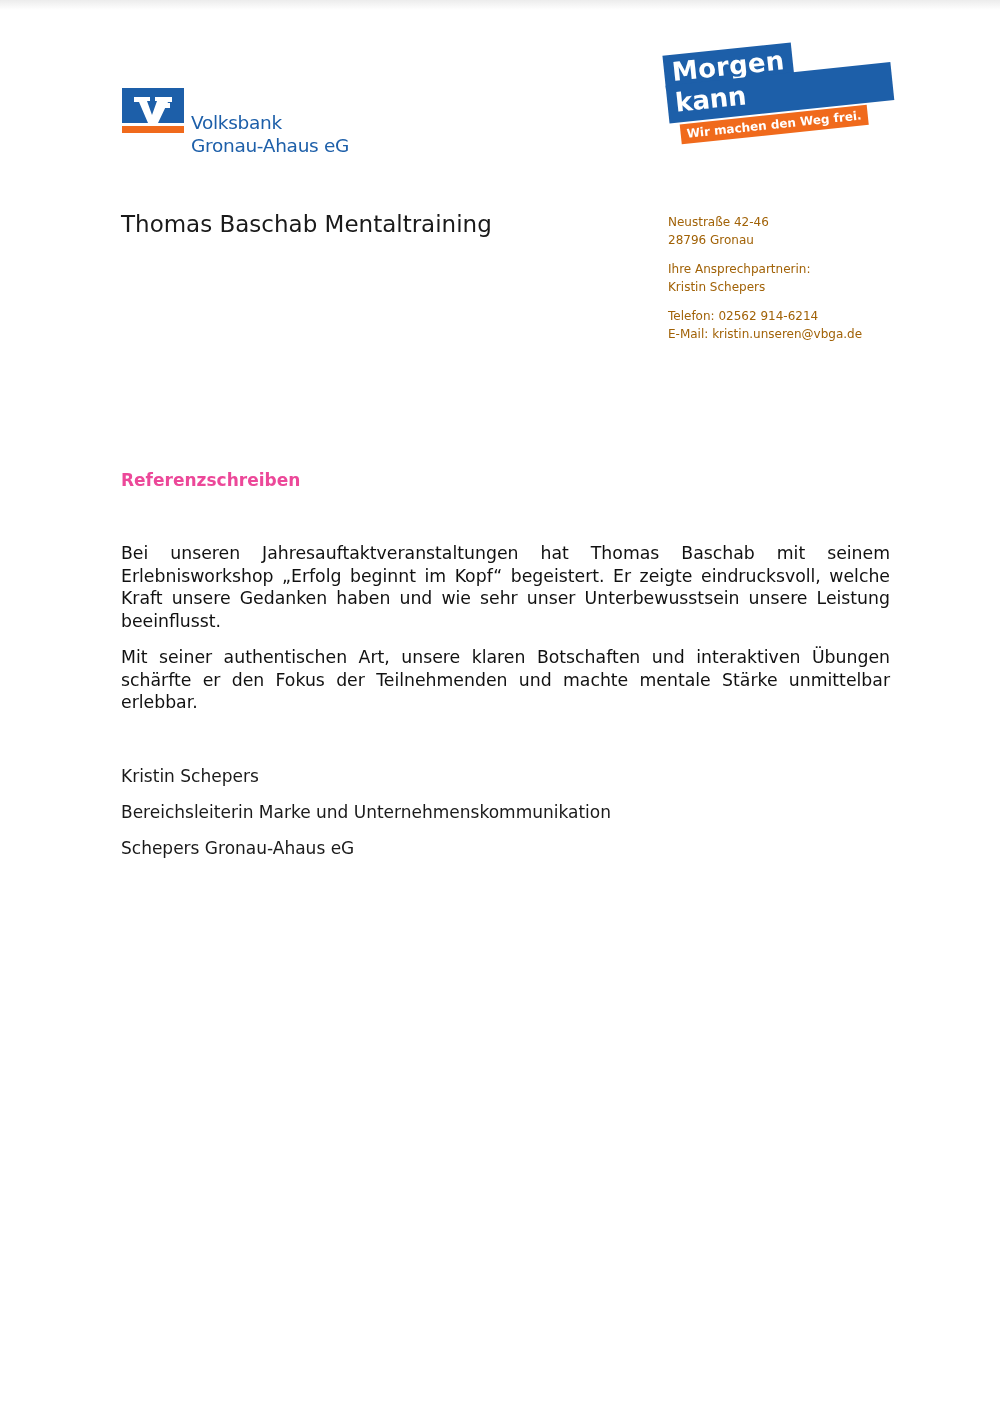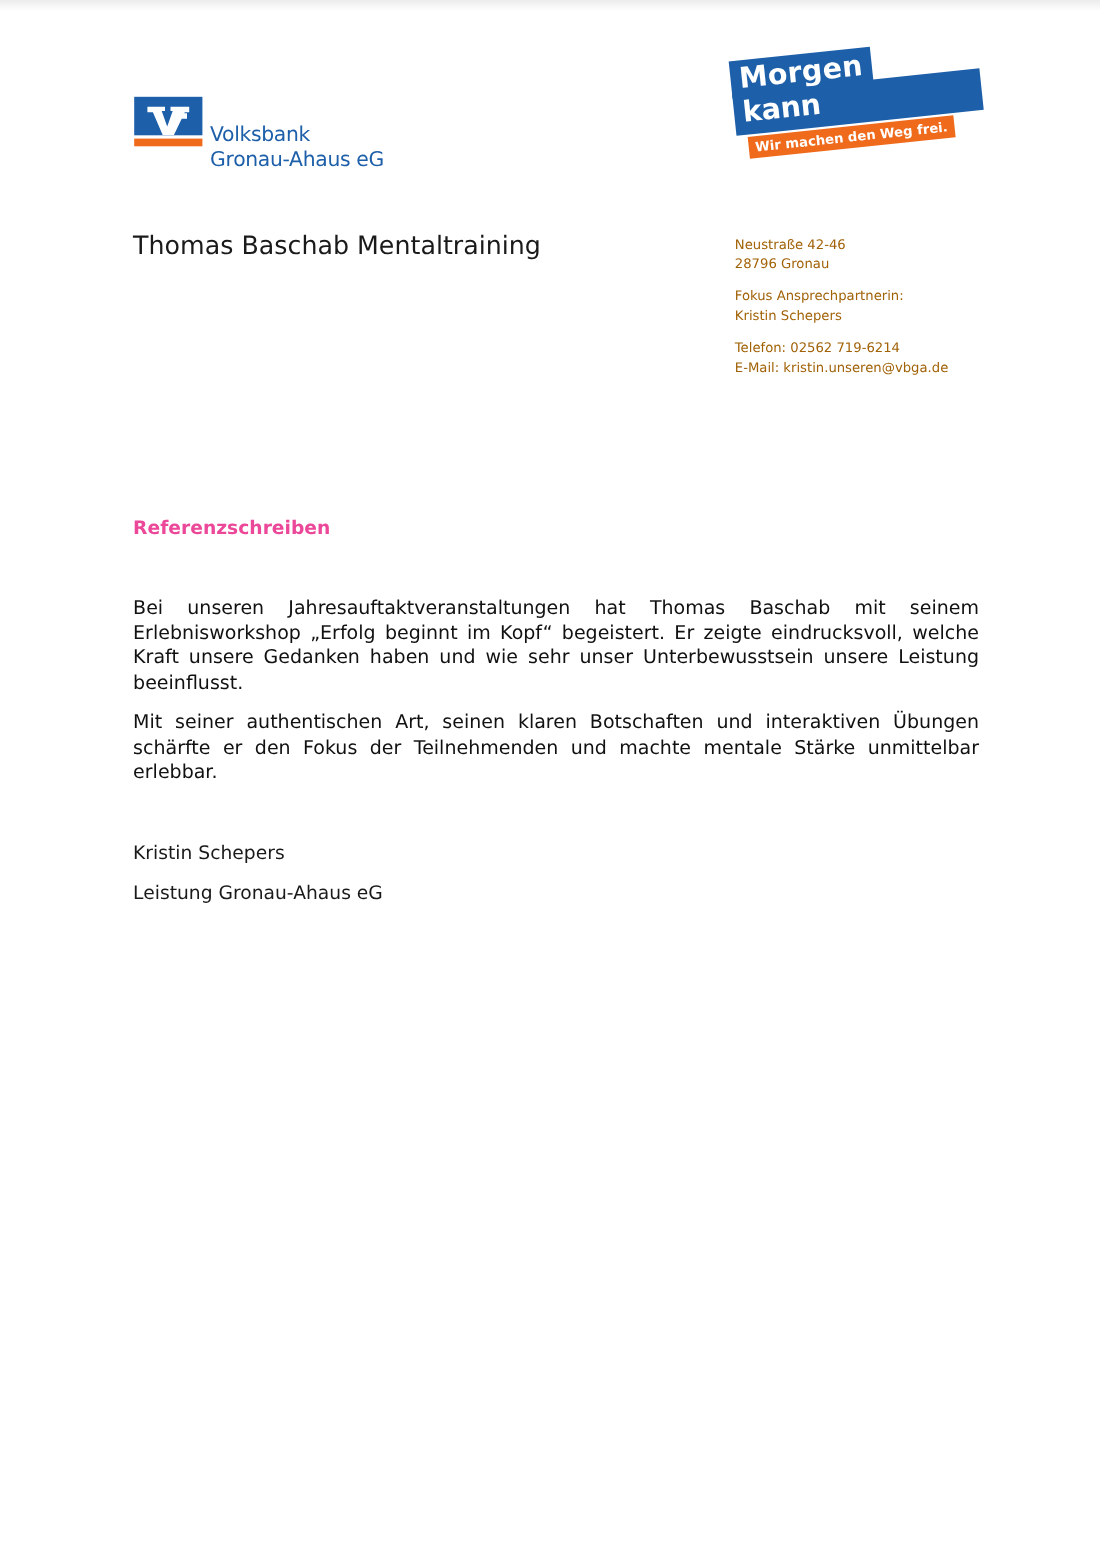--- a/index.html
+++ b/index.html
@@ -72,32 +72,33 @@
 </div>
 
 <div class="recipient">Thomas Baschab Mentaltraining</div>
 
 <div class="sender">
   <div class="group">
     <div>Neustraße 42-46</div>
     <div>28796 Gronau</div>
   </div>
   <div class="group">
-    <div>Fokus Ansprechpartnerin:</div>
+    <div>Ihre Ansprechpartnerin:</div>
     <div>Kristin Schepers</div>
   </div>
   <div class="group">
-    <div>Telefon: 02562 719-6214</div>
+    <div>Telefon: 02562 914-6214</div>
     <div>E-Mail: kristin.unseren@vbga.de</div>
   </div>
 </div>
 
 <div class="subject">Referenzschreiben</div>
 
 <div class="body-text">
   <p>Bei unseren Jahresauftaktveranstaltungen hat Thomas Baschab mit seinem Erlebnisworkshop „Erfolg beginnt im Kopf“ begeistert. Er zeigte eindrucksvoll, welche Kraft unsere Gedanken haben und wie sehr unser Unterbewusstsein unsere Leistung beeinflusst.</p>
-  <p>Mit seiner authentischen Art, seinen klaren Botschaften und interaktiven Übungen schärfte er den Fokus der Teilnehmenden und machte mentale Stärke unmittelbar erlebbar.</p>
+  <p>Mit seiner authentischen Art, unsere klaren Botschaften und interaktiven Übungen schärfte er den Fokus der Teilnehmenden und machte mentale Stärke unmittelbar erlebbar.</p>
 </div>
 
 <div class="signature">
   <div>Kristin Schepers</div>
-  <div>Leistung Gronau-Ahaus eG</div>
+  <div>Bereichsleiterin Marke und Unternehmenskommunikation</div>
+  <div>Schepers Gronau-Ahaus eG</div>
 </div>
 
 </body></html>

